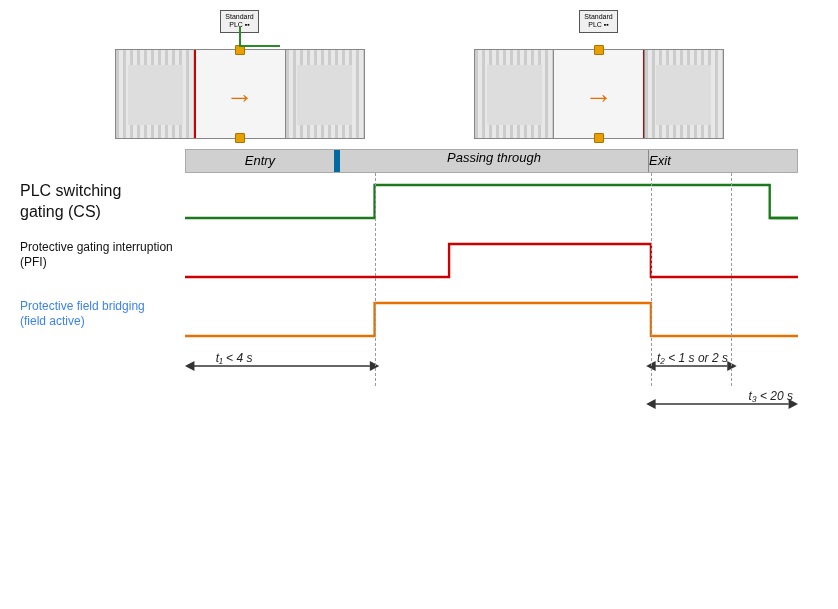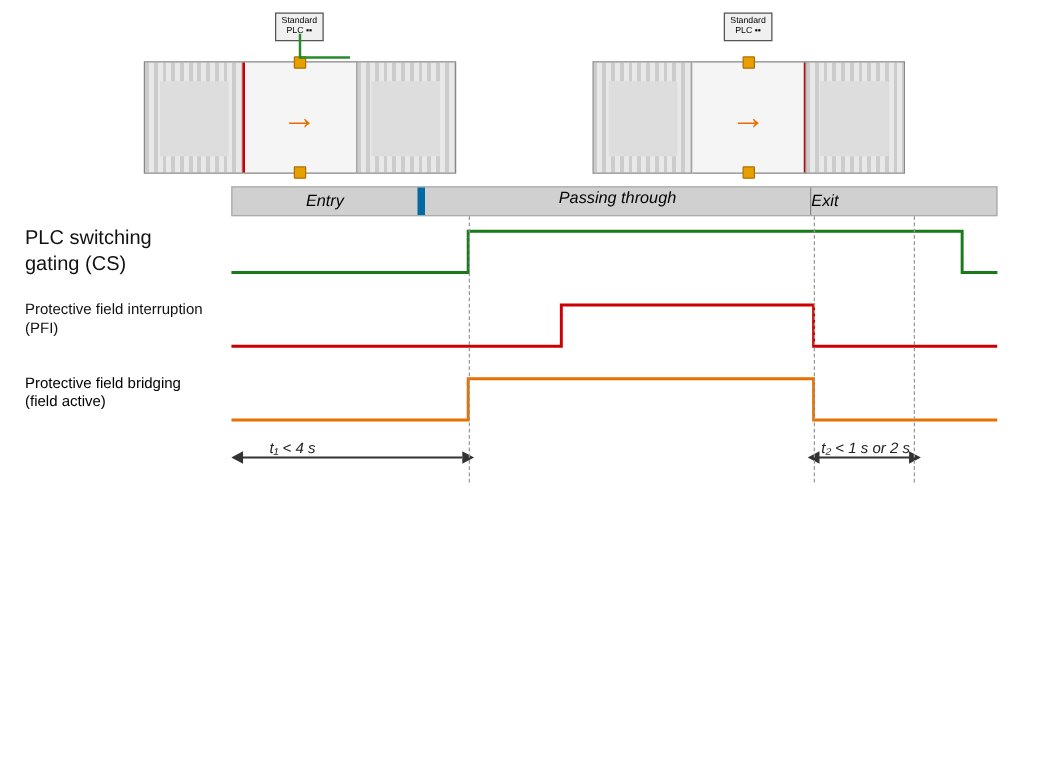--- a/index.html
+++ b/index.html
@@ -228,30 +228,30 @@
         <svg width="100%" height="55" viewBox="0 0 650 55" preserveAspectRatio="none">
 
           <polyline points="0,45 201,45 201,12 620,12 620,45 650,45" fill="none" stroke="#1a7a1a" stroke-width="2.5"></polyline>
 
           <line x1="620" y1="45" x2="650" y2="45" stroke="#1a7a1a" stroke-width="2.5"></line>
         </svg>
       </div>
 
       <div style="display:flex; align-items:flex-start; position:relative; margin-top:4px;">
         <div style="width:165px; min-width:165px; font-size:12px; color:#111; padding-right:5px; padding-top:8px; line-height:1.3; margin-left:-165px;">
-          <span>Protective field interruption</span><br>
+          <span>Protective gating interruption</span><br>
           <span>(PFI)</span>
         </div>
         <svg width="100%" height="55" viewBox="0 0 650 55" preserveAspectRatio="none">
           <polyline points="0,45 280,45 280,12 494,12 494,45 650,45" fill="none" stroke="#cc0000" stroke-width="2.5"></polyline>
         </svg>
       </div>
 
       <div style="display:flex; align-items:flex-start; position:relative; margin-top:4px;">
-        <div style="width:165px; min-width:165px; font-size:12px; color:#000000; padding-right:5px; padding-top:8px; line-height:1.3; margin-left:-165px;">
+        <div style="width:165px; min-width:165px; font-size:12px; color:#3b82f6; padding-right:5px; padding-top:8px; line-height:1.3; margin-left:-165px;">
           <span>Protective field bridging</span><br>
           <span>(field active)</span>
         </div>
         <svg width="100%" height="55" viewBox="0 0 650 55" preserveAspectRatio="none">
           <polyline points="0,45 201,45 201,12 494,12 494,45 650,45" fill="none" stroke="#e87000" stroke-width="2.5"></polyline>
         </svg>
       </div>
 
       <div style="position:relative; height:40px; margin-top:0;">
         
@@ -268,16 +268,25 @@
         <svg style="position:absolute;top:0;left:0;width:100%;height:40px;" viewBox="0 0 650 40" preserveAspectRatio="none">
           <line x1="494" y1="20" x2="575" y2="20" stroke="#333" stroke-width="1.5"></line>
           <polygon points="575,15 585,20 575,25" fill="#333"></polygon>
           <polygon points="499,15 489,20 499,25" fill="#333"></polygon>
         </svg>
         <div style="position:absolute; top:5px; left:77%; font-size:12px; font-style:italic; color:#222; white-space:nowrap;text-align:right;">t₂ &lt; 1 s or 2 s</div>
       </div>
 
     </div>
 
+    <div style="position:relative; margin-left:165px; margin-right:20px; height:35px; margin-top:0px;">
+      
+      <svg width="100%" height="35" viewBox="0 0 650 35" preserveAspectRatio="none">
+        <line x1="494" y1="18" x2="640" y2="18" stroke="#333" stroke-width="1.5"></line>
+        <polygon points="640,13 650,18 640,23" fill="#333"></polygon>
+        <polygon points="499,13 489,18 499,23" fill="#333"></polygon>
+      </svg>
+      <div style="position:absolute; top:3px; right:5px; font-size:12px; font-style:italic; color:#222;">t₃ &lt; 20 s</div>
+    </div>
 
   </div>
 
 </div>
 
 </body></html>

